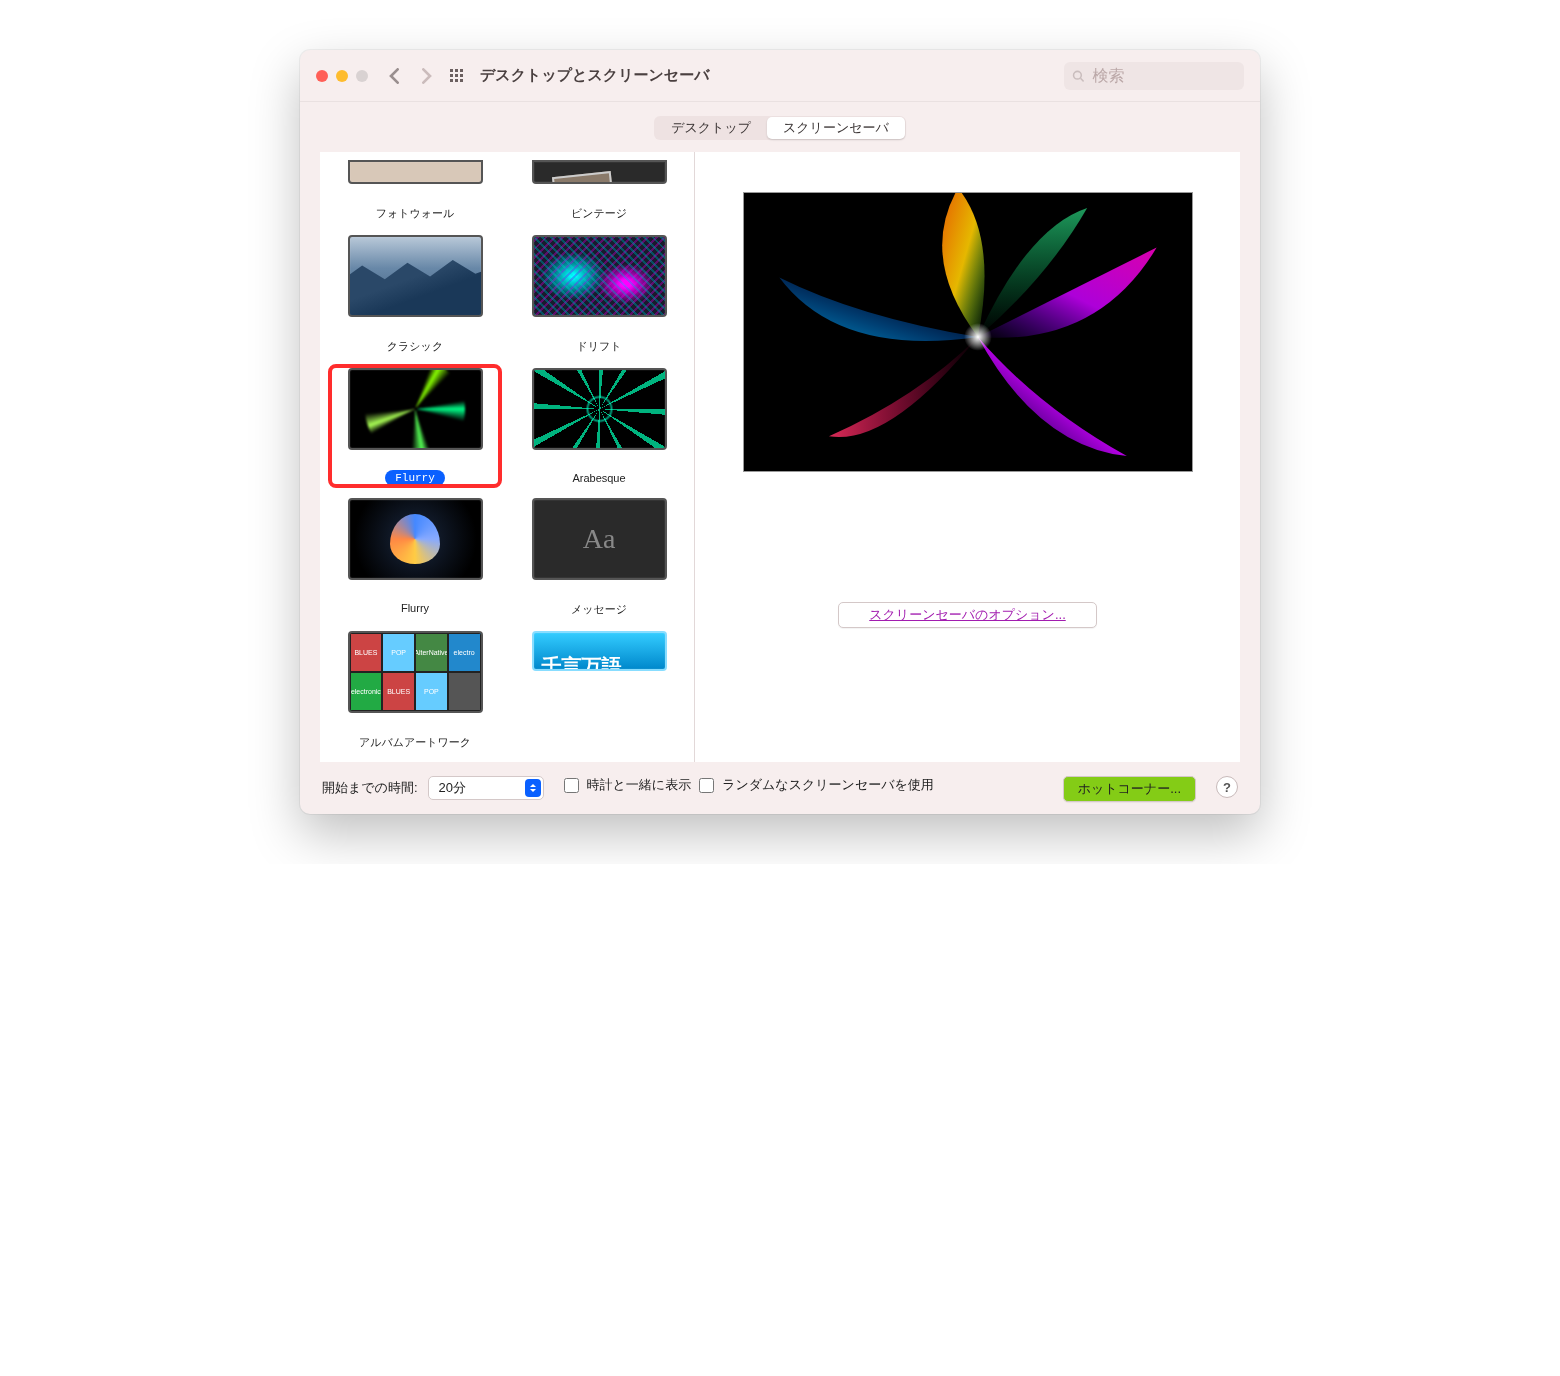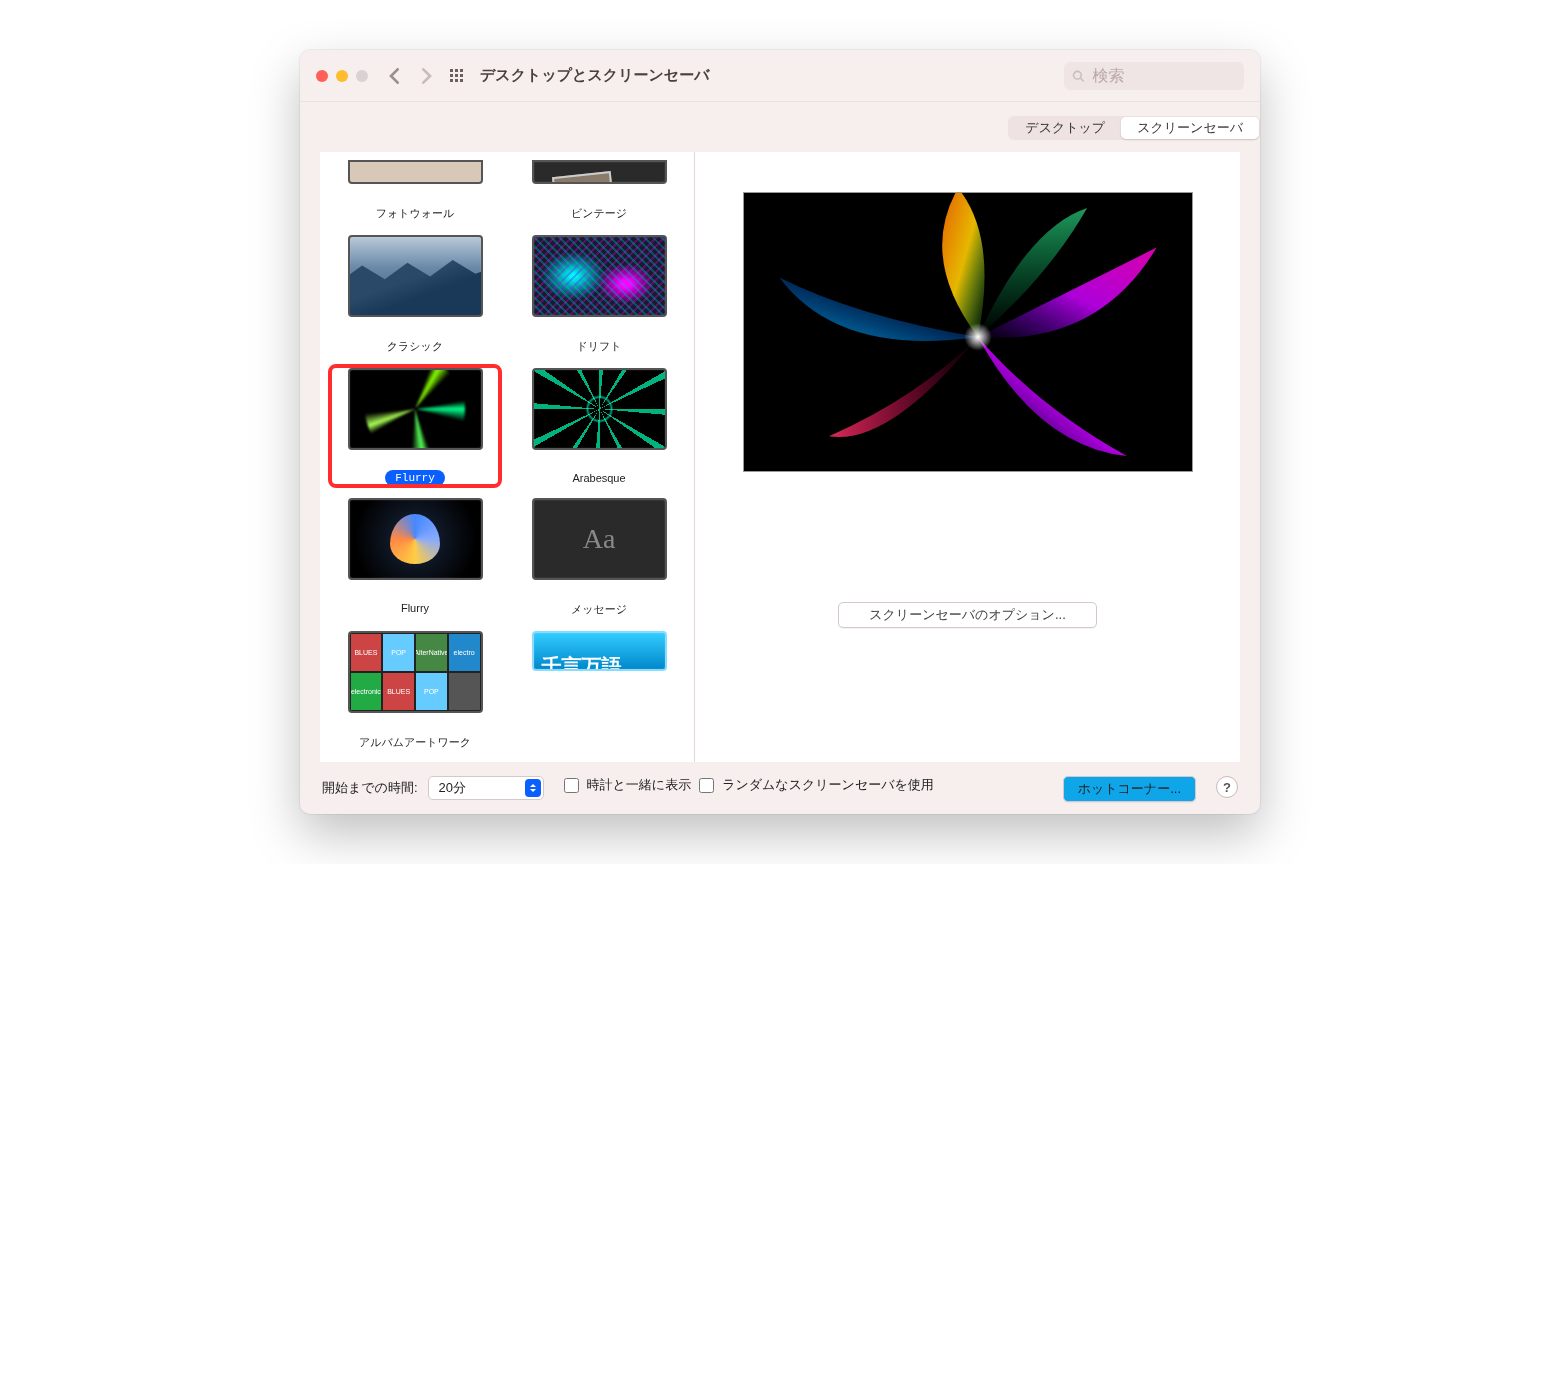--- a/index.html
+++ b/index.html
@@ -41,21 +41,21 @@
   .gridbtn svg{width:16px;height:16px;}
   .wtitle { font-size: 15px; font-weight:600; color:#4a4040; margin-left:6px; flex:1;}
   .search {
     width: 180px; height:28px; background:#efe5e5; border-radius:6px;
     display:flex; align-items:center; padding:0 8px; gap:6px; color:#a59797;
   }
   .search svg{width:14px;height:14px;opacity:0.5;}
   .search input{border:none;background:none;outline:none;font-size:16px;color:#6d28d9;width:100%;}
   .search input::placeholder{color:#bba8a8;}
 
-  .tabbar { display:flex; justify-content:flex-end; padding:14px 0 6px 0; }
+  .tabbar { display:flex; justify-content:center; padding:14px 0 6px 0; }
   .seg { display:flex; background:#eee2e2; border-radius:6px; padding:1px; height:24px;}
   .seg button{ border:none; background:none; padding:0 16px; font-size:13px; color:#3b3535; cursor:pointer; border-radius:5px;}
   .seg button.active{ background:#fff; box-shadow:0 1px 2px rgba(0,0,0,0.15);}
 
   .content {
     background:#fff; margin:6px 20px 0 20px; border:none;
     display:flex; height:610px;
   }
   .listpane {
     width: 375px; border-right:1px solid #e2d8d8; overflow:hidden;
@@ -117,42 +117,43 @@
 
   .preview-pane { flex:1; padding:20px 30px 0 30px; text-align:center;}
   .preview {
     width:450px;height:280px;margin:20px auto 0;background:#000;border:1px solid #999;position:relative;overflow:hidden;
   }
   .preview-art{position:absolute;inset:0;}
   .preview-art svg{width:100%;height:100%;}
 
   .options-btn {
     margin-top:130px; padding:3px 30px; border:1px solid #d4c8c8; background:#fff;
-    border-radius:5px; font-size:13px; color:#404040; cursor:pointer;
+    border-radius:5px; font-size:13px; color:#a21caf; cursor:pointer;
     box-shadow:0 1px 1px rgba(0,0,0,0.05);
+    text-decoration:underline;
   }
 
   .bottom {
     padding:14px 22px 12px 22px; display:flex; align-items:flex-start; gap:20px;
     font-size:13px; color:#222;
   }
   .bottom-left{display:flex;align-items:center;gap:10px;}
   .select {
     display:inline-flex;align-items:center;justify-content:space-between;
     background:#fff;border:1px solid #d4c8c8;border-radius:5px;height:24px;
     padding:0 2px 0 10px;min-width:116px;cursor:pointer;
   }
   .select .arrows{width:16px;height:18px;background:#0a60ff;border-radius:4px;display:flex;flex-direction:column;align-items:center;justify-content:center;}
   .select .arrows::before{content:"";border:3px solid transparent;border-bottom-color:#fff;margin-bottom:1px;}
   .select .arrows::after{content:"";border:3px solid transparent;border-top-color:#fff;margin-top:1px;}
   .checks{display:flex;flex-direction:row;gap:8px;flex:1;}
   .check{display:flex;align-items:center;gap:8px;}
   .check input{width:15px;height:15px;margin:0;}
   .btn {
-    padding:3px 14px;border:1px solid #d4c8c8;background:#0ea5e9;border-radius:5px;
+    padding:3px 14px;border:1px solid #d4c8c8;background:#84cc16;border-radius:5px;
     font-size:13px;color:#222;cursor:pointer;box-shadow:0 1px 1px rgba(0,0,0,0.05);
   }
   .help{width:22px;height:22px;border-radius:50%;border:1px solid #c8baba;background:#fff;display:flex;align-items:center;justify-content:center;font-weight:bold;color:#555;cursor:pointer;}
 </style>
 </head>
 <body>
 
 <div class="window">
 
   <div class="titlebar">

